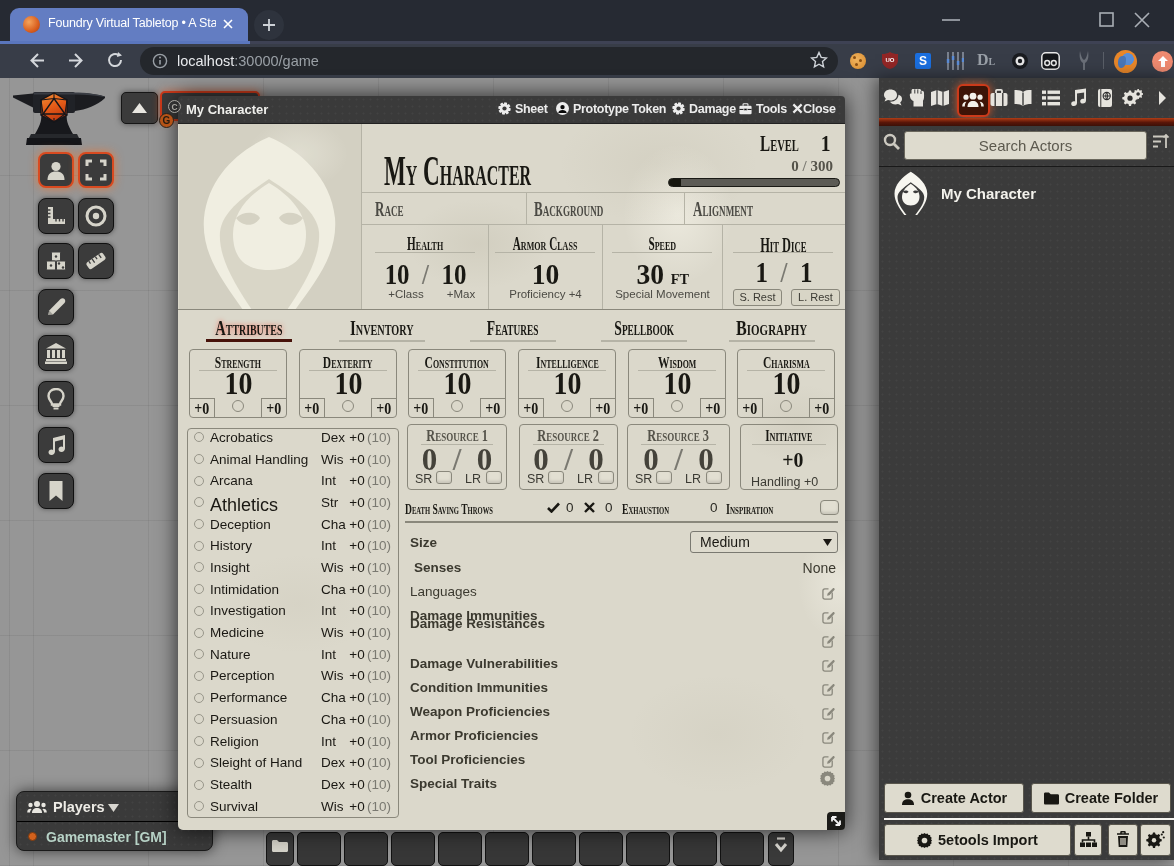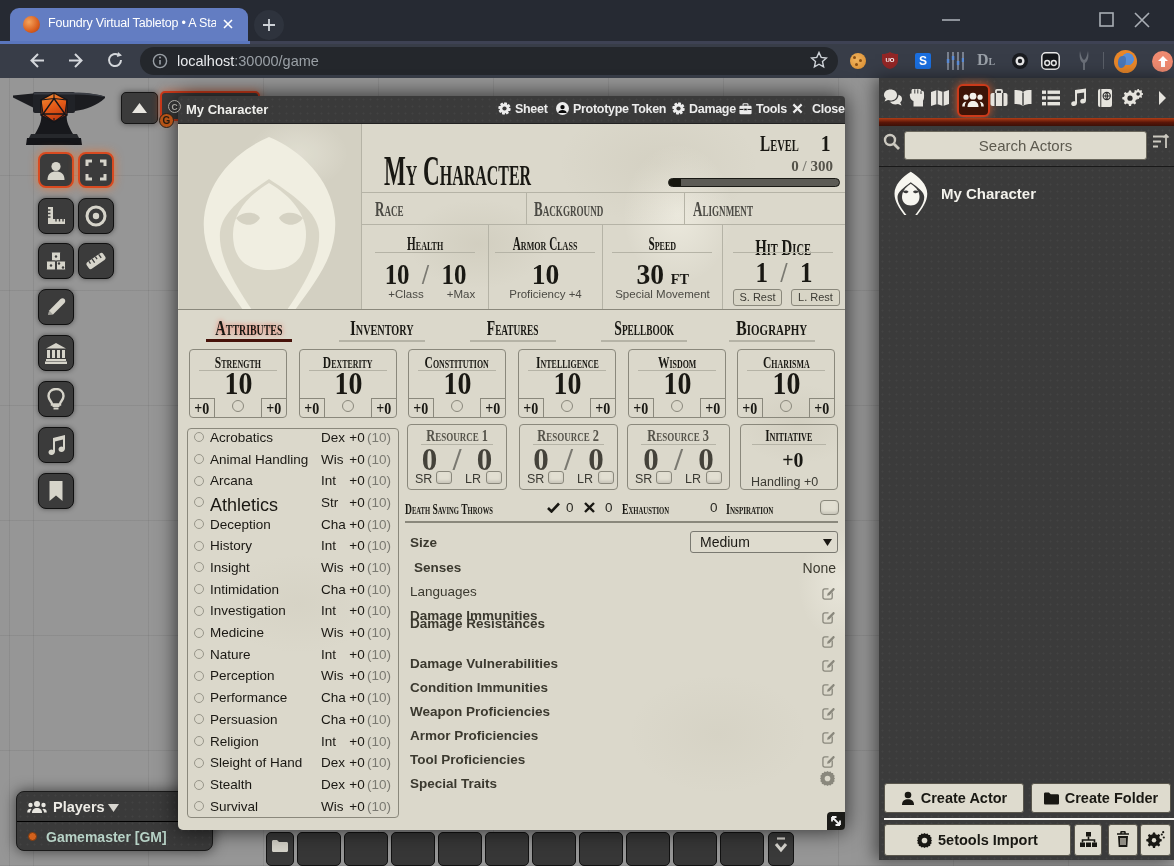--- a/index.html
+++ b/index.html
@@ -380,21 +380,21 @@
       <circle cx="8" cy="8" r="2.6" fill="#3a3a3a"></circle>
     </svg><span style="margin-left:4px;">Damage</span></div>
 <div class="ab" style="position:absolute;left:739px;top:102px;width:48px;height:16px;color:#ececec;font-size:13px;font-weight:bold;white-space:nowrap;letter-spacing:-0.3px;font-size:12.5px;"><svg style="vertical-align:-2px;" viewBox="0 0 16 14" width="13" height="12">
       <rect x="0.5" y="3" width="15" height="10.5" rx="1.5" fill="#ececec"></rect>
       <path d="M5 3 V1.5 C5 0.9 5.4 0.5 6 0.5 H10 C10.6 0.5 11 0.9 11 1.5 V3" fill="none" stroke="#ececec" stroke-width="1.4"></path>
       <path d="M0.5 7.5 H6 M10 7.5 H15.5" stroke="#0a0a0a" stroke-width="1.2"></path>
       <rect x="6" y="6" width="4" height="3" rx="0.6" fill="#0a0a0a" stroke="#ececec" stroke-width="1"></rect>
     </svg><span style="margin-left:4px;">Tools</span></div>
 <div class="ab" style="position:absolute;left:792px;top:102px;width:48px;height:16px;color:#ececec;font-size:13px;font-weight:bold;white-space:nowrap;letter-spacing:-0.3px;font-size:12.5px;"><svg style="vertical-align:-1px;" viewBox="0 0 12 12" width="11" height="11">
       <path d="M1.5 1.5 L10.5 10.5 M10.5 1.5 L1.5 10.5" stroke="#ececec" stroke-width="2.4"></path>
-    </svg><span style="margin-left:9px;">Close</span></div>
+    </svg><span style="margin-left:0;">Close</span></div>
 <div class="ab" style="position:absolute;left:178px;top:124px;width:667px;height:706px;background:#dbd8cb;border-radius:0 0 5px 5px;
 background-image:radial-gradient(ellipse 90px 60px at 540px 610px,rgba(130,122,95,0.055),transparent),
 radial-gradient(ellipse 70px 45px at 300px 120px,rgba(130,122,95,0.10),transparent),
 radial-gradient(ellipse 100px 60px at 480px 40px,rgba(130,122,95,0.08),transparent),
 radial-gradient(ellipse 80px 50px at 120px 480px,rgba(130,122,95,0.05),transparent),
 radial-gradient(ellipse 60px 40px at 620px 300px,rgba(130,122,95,0.09),transparent),
 radial-gradient(ellipse 55px 70px at 500px 90px,rgba(252,250,240,0.5),transparent),
 radial-gradient(ellipse 40px 55px at 660px 460px,rgba(250,248,238,0.4),transparent),
 radial-gradient(ellipse 50px 35px at 120px 30px,rgba(250,248,238,0.45),transparent);"></div>
 <div class="ab" style="position:absolute;left:179px;top:124px;width:182px;height:186px;background:rgba(120,112,88,0.07);"></div>
@@ -422,21 +422,21 @@
 <div class="ab" style="position:absolute;left:693px;top:199px;width:130px;font-family:'Liberation Serif',serif;font-weight:bold;font-variant:small-caps;font-size:20px;line-height:1;color:#4b4a44;text-align:left;white-space:nowrap;"><span class="lx" style="transform:scaleX(0.65);">Alignment</span></div>
 <div class="ab" style="position:absolute;left:488px;top:224px;width:1px;height:85px;background:#b5b3a6;"></div>
 <div class="ab" style="position:absolute;left:602px;top:224px;width:1px;height:85px;background:#b5b3a6;"></div>
 <div class="ab" style="position:absolute;left:722px;top:224px;width:1px;height:85px;background:#b5b3a6;"></div>
 <div class="ab" style="position:absolute;left:355px;top:235px;width:140px;font-family:'Liberation Serif',serif;font-weight:bold;font-variant:small-caps;font-size:18px;line-height:1;color:#191813;text-align:center;white-space:nowrap;"><span class="cx" style="transform:scaleX(0.62);">Health</span></div>
 <div class="ab" style="position:absolute;left:375px;top:252px;width:100px;height:1px;background:#b5b3a6;"></div>
 <div class="ab" style="position:absolute;left:475px;top:235px;width:140px;font-family:'Liberation Serif',serif;font-weight:bold;font-variant:small-caps;font-size:18px;line-height:1;color:#191813;text-align:center;white-space:nowrap;"><span class="cx" style="transform:scaleX(0.62);">Armor Class</span></div>
 <div class="ab" style="position:absolute;left:495px;top:252px;width:100px;height:1px;background:#b5b3a6;"></div>
 <div class="ab" style="position:absolute;left:592px;top:235px;width:140px;font-family:'Liberation Serif',serif;font-weight:bold;font-variant:small-caps;font-size:18px;line-height:1;color:#191813;text-align:center;white-space:nowrap;"><span class="cx" style="transform:scaleX(0.62);">Speed</span></div>
 <div class="ab" style="position:absolute;left:612px;top:252px;width:100px;height:1px;background:#b5b3a6;"></div>
-<div class="ab" style="position:absolute;left:713px;top:235px;width:140px;font-family:'Liberation Serif',serif;font-weight:bold;font-variant:small-caps;font-size:24px;line-height:1;color:#191813;text-align:center;white-space:nowrap;"><span class="cx" style="transform:scaleX(0.62);">Hit Dice</span></div>
+<div class="ab" style="position:absolute;left:713px;top:235px;width:140px;font-family:'Liberation Serif',serif;font-weight:bold;font-variant:small-caps;font-size:20px;line-height:1;color:#191813;text-align:center;white-space:nowrap;"><span class="cx" style="transform:scaleX(0.62);">Hit Dice</span></div>
 <div class="ab" style="position:absolute;left:733px;top:252px;width:100px;height:1px;background:#b5b3a6;"></div>
 <div class="ab" style="position:absolute;left:365px;top:260px;width:122px;font-family:'Liberation Serif',serif;font-weight:bold;font-variant:small-caps;font-size:29px;line-height:1;color:#191813;text-align:center;white-space:nowrap;"><span class="cx" style="transform:scaleX(0.86);">10 &nbsp;<span style="color:#7a7971;">/</span>&nbsp; 10</span></div>
 <div class="ab" style="position:absolute;left:489px;top:260px;width:113px;font-family:'Liberation Serif',serif;font-weight:bold;font-variant:small-caps;font-size:29px;line-height:1;color:#191813;text-align:center;white-space:nowrap;"><span class="cx" style="transform:scaleX(0.95);">10</span></div>
 <div class="ab" style="position:absolute;left:603px;top:260px;width:119px;font-family:'Liberation Serif',serif;font-weight:bold;font-variant:small-caps;font-size:29px;line-height:1;color:#191813;text-align:center;white-space:nowrap;"><span class="cx" style="transform:scaleX(0.95);">30 <span style="font-size:21px;">ft</span></span></div>
 <div class="ab" style="position:absolute;left:723px;top:258px;width:122px;font-family:'Liberation Serif',serif;font-weight:bold;font-variant:small-caps;font-size:29px;line-height:1;color:#191813;text-align:center;white-space:nowrap;"><span class="cx" style="transform:scaleX(0.86);">1 &nbsp;<span style="color:#7a7971;">/</span>&nbsp; 1</span></div>
 <div class="ab" style="position:absolute;left:379px;top:288px;width:54px;height:13px;font-size:11.5px;color:#4b4a44;text-align:center;">+Class</div>
 <div class="ab" style="position:absolute;left:434px;top:288px;width:54px;height:13px;font-size:11.5px;color:#4b4a44;text-align:center;">+Max</div>
 <div class="ab" style="position:absolute;left:489px;top:288px;width:113px;height:13px;font-size:11.5px;color:#4b4a44;text-align:center;">Proficiency +4</div>
 <div class="ab" style="position:absolute;left:603px;top:288px;width:119px;height:13px;font-size:11.5px;color:#4b4a44;text-align:center;">Special Movement</div>
 <div class="ab" style="position:absolute;left:733px;top:289px;width:49px;height:17px;background:#d8d5c6;border:1px solid #8a887c;border-radius:3px;font-size:11px;color:#3b3a33;text-align:center;line-height:15px;">S. Rest</div>

